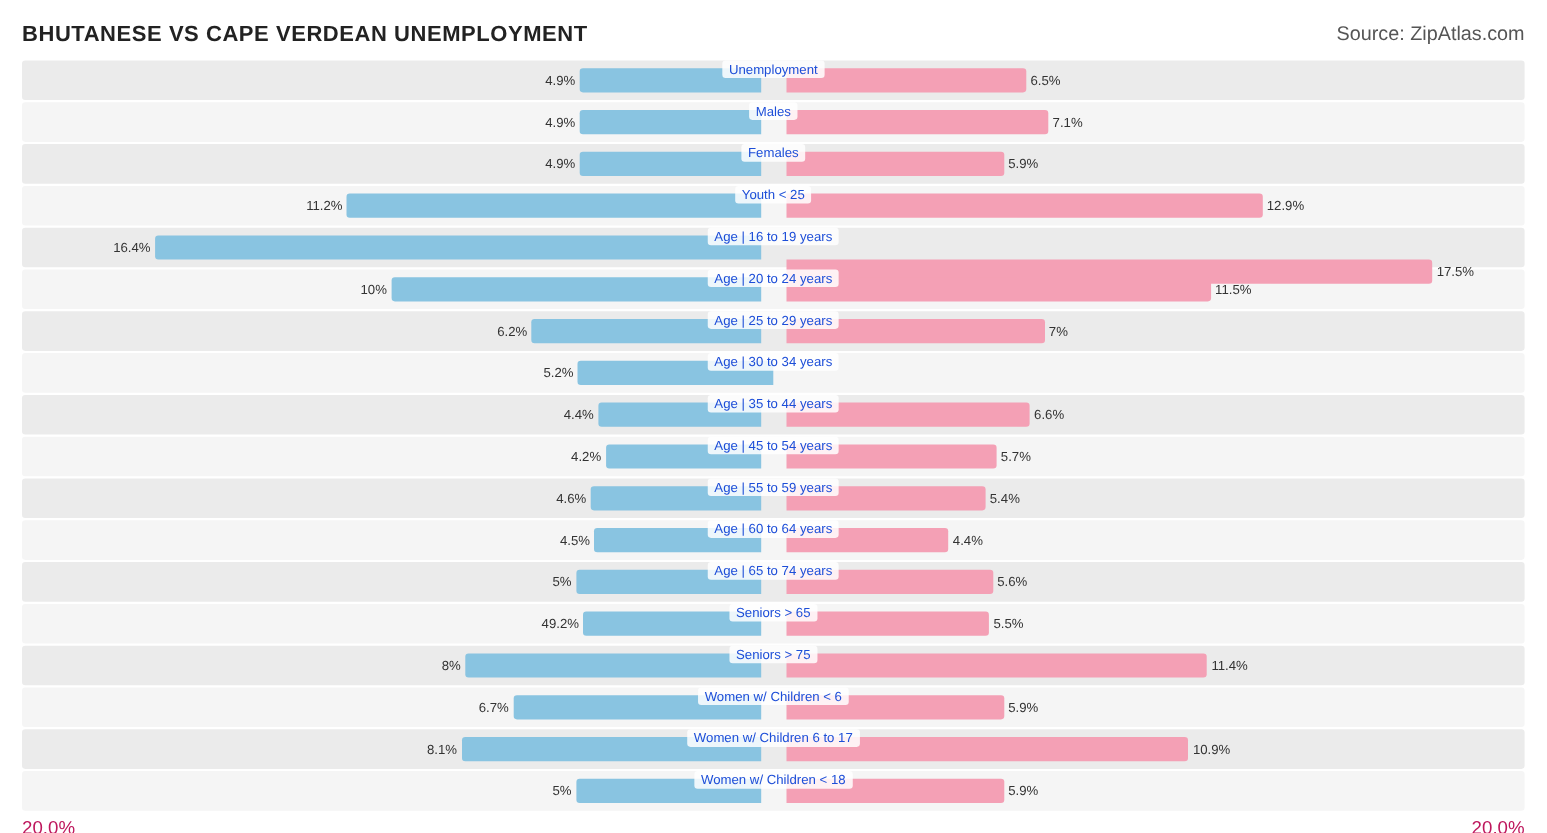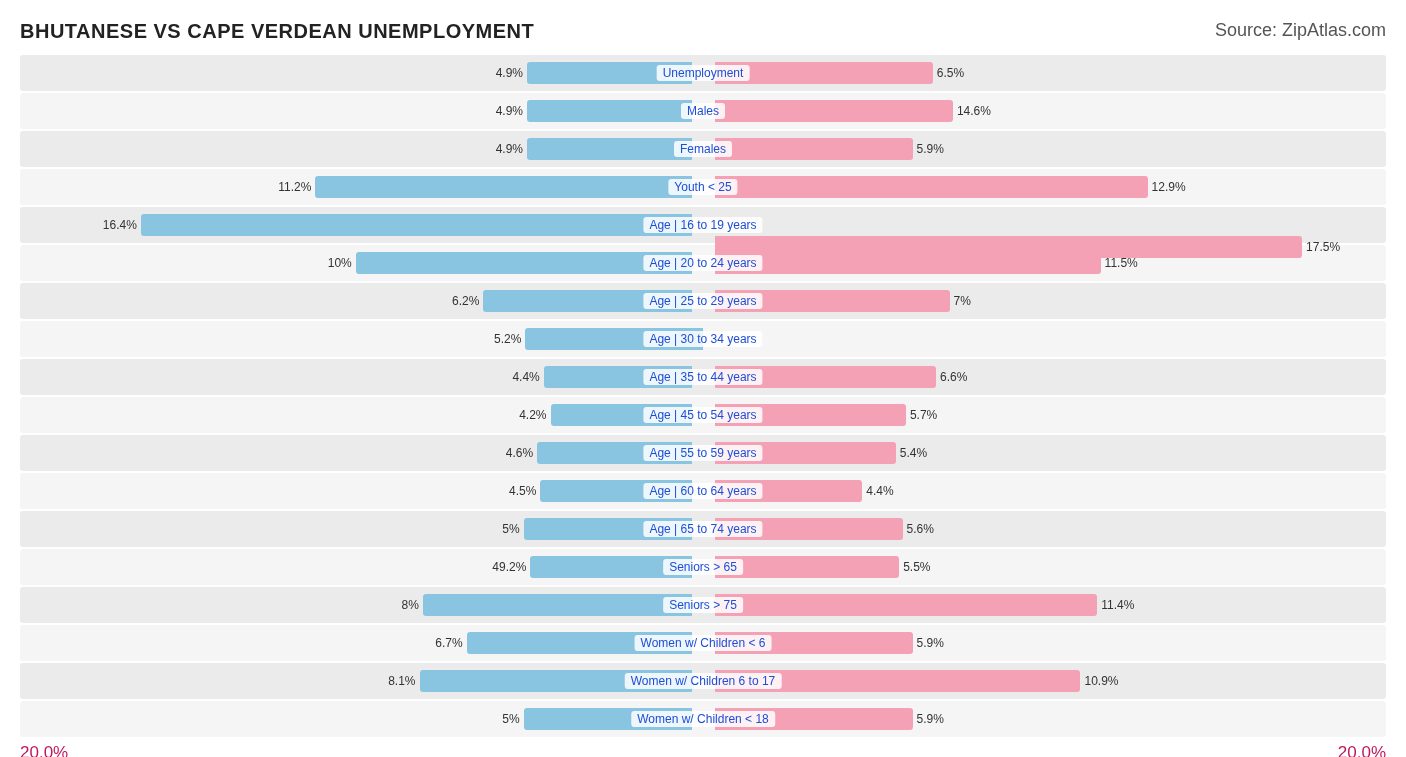--- a/index.html
+++ b/index.html
@@ -42,21 +42,20 @@
       margin-bottom: 2px;
       height: 36px;
       background: #f5f5f5;
       border-radius: 3px;
     }
     .bar-row:nth-child(odd) {
       background: #ebebeb;
     }
     .bar-row-inner {
       display: flex;
-      align-items: center;
       width: 100%;
       height: 100%;
       position: relative;
       gap: 23px;
     }
     
     
     .center-label {
       position: absolute;
       left: 50%;
@@ -155,21 +154,21 @@
       <div class="bar-row">
       <div class="bar-row-inner">
         <div class="left-side">
           <div class="blue-bar" style="width:24.500000000000004%;">
             <span class="blue-bar-label">4.9%</span>
           </div>
         </div>
         <div class="center-label">Males</div>
         <div class="right-side">
           <div class="pink-bar" style="width:35.5%;">
-            <span class="pink-bar-label">14.6%</span>
+            <span class="pink-bar-label">7.1%</span>
           </div>
         </div>
       </div>
     </div>
       <div class="bar-row">
       <div class="bar-row-inner">
         <div class="left-side">
           <div class="blue-bar" style="width:24.500000000000004%;">
             <span class="blue-bar-label">4.9%</span>
           </div>

